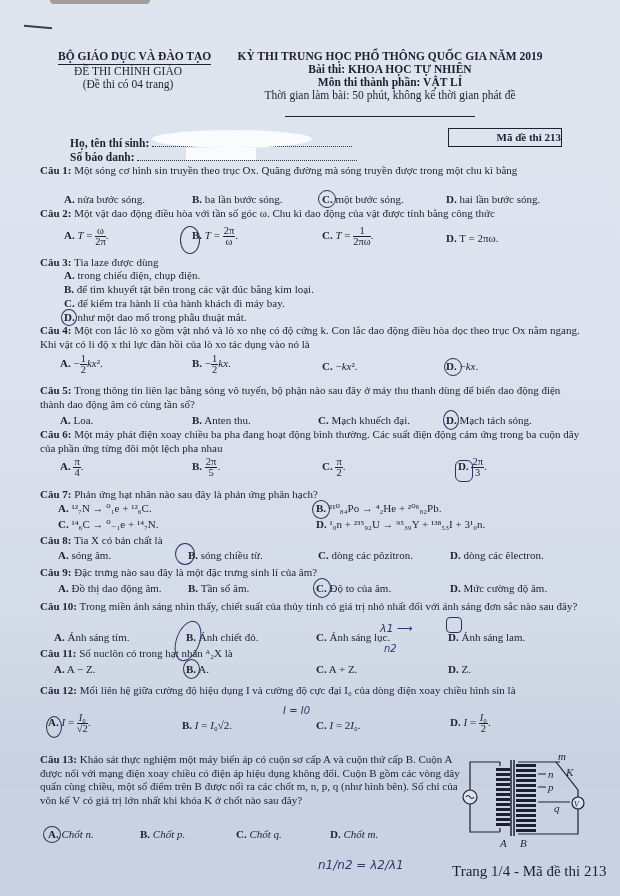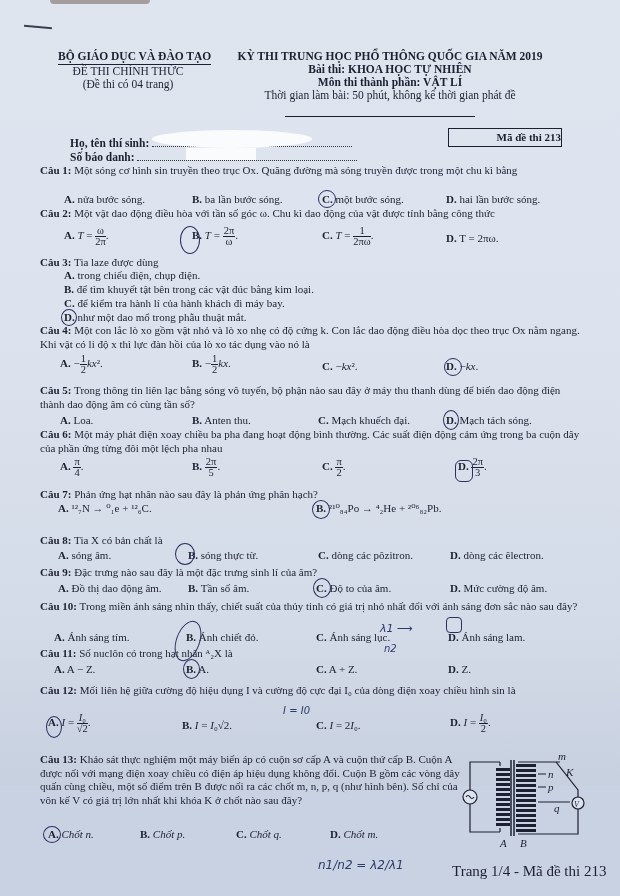--- a/index.html
+++ b/index.html
@@ -34,21 +34,21 @@
 </style>
 </head>
 <body>
 
 <div class="paper">
   <div class="shadow-top"></div>
   <div class="pen-mark"></div>
 
   <div class="abs hdr-left b">
     <div><span class="u">BỘ GIÁO DỤC VÀ ĐÀO TẠO</span></div>
-    <div style="font-weight:normal">ĐỀ THI CHÍNH THỨC</div>
+    <div style="font-weight:normal">ĐỀ THI CHÍNH GIÁO</div>
     <div class="i" style="font-weight:normal">(Đề thi có 04 trang)</div>
   </div>
   <div class="abs hdr-right">
     <div class="b">KỲ THI TRUNG HỌC PHỔ THÔNG QUỐC GIA NĂM 2019</div>
     <div class="b">Bài thi: KHOA HỌC TỰ NHIÊN</div>
     <div class="b">Môn thi thành phần: VẬT LÍ</div>
     <div class="i">Thời gian làm bài: 50 phút, không kể thời gian phát đề</div>
   </div>
   <div class="hdr-rule"></div>
 
@@ -110,26 +110,30 @@
     <div class="opt" style="left:282px"><span class="k">C.</span> <span class="frac"><span class="num">π</span><span class="den">2</span></span>.</div>
     <div class="opt" style="left:418px"><span class="k">D.</span> <span class="frac"><span class="num">2π</span><span class="den">3</span></span>.</div>
   </div>
   <div class="circle" style="left:455px;top:460px;width:16px;height:20px;border-radius:6px"></div>
 
   <div class="q" style="top:488px"><span class="lbl">Câu 7:</span> <span>Phản ứng hạt nhân nào sau đây là phản ứng phân hạch?</span></div>
   <div class="opts" style="top:502px">
     <div class="opt" style="left:18px"><span class="k">A.</span> <span>¹²₇N → ⁰₁e + ¹²₆C.</span></div>
     <div class="opt" style="left:276px"><span class="k">B.</span> <span>²¹⁰₈₄Po → ⁴₂He + ²⁰⁶₈₂Pb.</span></div>
   </div>
+  <div class="opts" style="top:518px">
+    <div class="opt" style="left:18px"><span class="k">C.</span> <span>¹⁴₆C → ⁰₋₁e + ¹⁴₇N.</span></div>
+    <div class="opt" style="left:276px"><span class="k">D.</span> <span>¹₀n + ²³⁵₉₂U → ⁹⁵₃₉Y + ¹³⁸₅₃I + 3¹₀n.</span></div>
+  </div>
   <div class="circle" style="left:312px;top:500px;width:16px;height:17px"></div>
 
   <div class="q" style="top:534px"><span class="lbl">Câu 8:</span> <span>Tia X có bản chất là</span></div>
   <div class="opts" style="top:549px">
     <div class="opt" style="left:18px"><span class="k">A.</span> <span>sóng âm.</span></div>
-    <div class="opt" style="left:148px"><span class="k">B.</span> <span>sóng thực từ.</span></div>
+    <div class="opt" style="left:148px"><span class="k">B.</span> <span>sóng chiều từ.</span></div>
     <div class="opt" style="left:278px"><span class="k">C.</span> <span>dòng các pôzitron.</span></div>
     <div class="opt" style="left:410px"><span class="k">D.</span> <span>dòng các êlectron.</span></div>
   </div>
   <div class="circle" style="left:175px;top:543px;width:18px;height:20px"></div>
 
   <div class="q" style="top:566px"><span class="lbl">Câu 9:</span> <span>Đặc trưng nào sau đây là một đặc trưng sinh lí của âm?</span></div>
   <div class="opts" style="top:582px">
     <div class="opt" style="left:18px"><span class="k">A.</span> <span>Đồ thị dao động âm.</span></div>
     <div class="opt" style="left:148px"><span class="k">B.</span> <span>Tần số âm.</span></div>
     <div class="opt" style="left:276px"><span class="k">C.</span> <span>Độ to của âm.</span></div>

